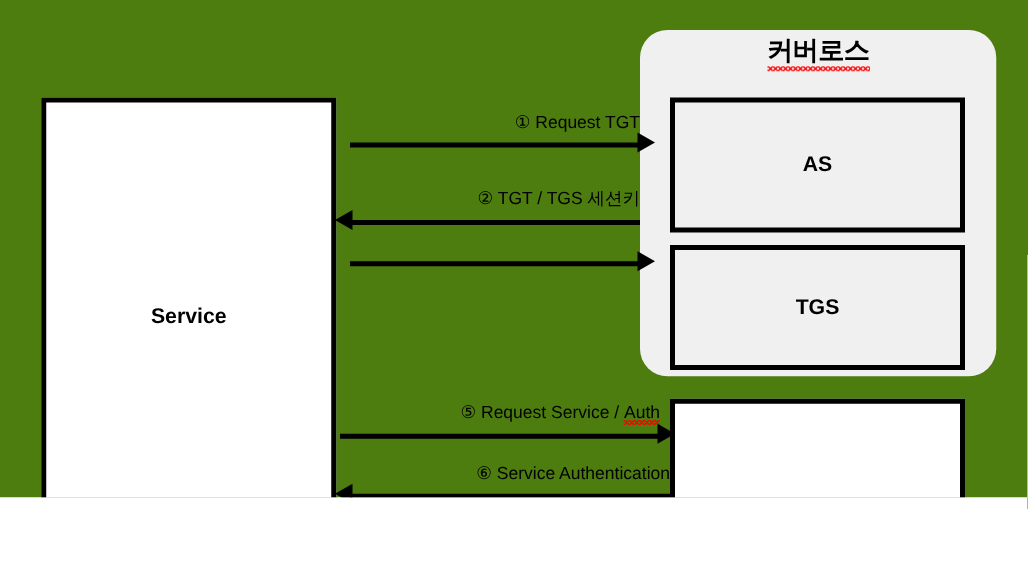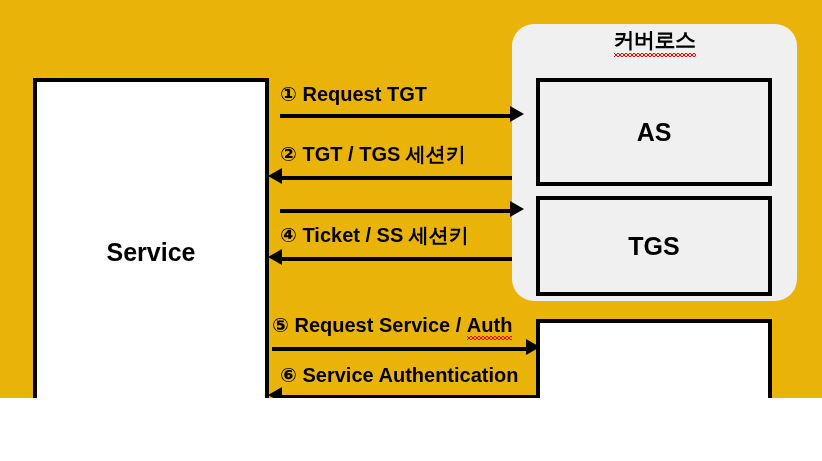--- a/index.html
+++ b/index.html
@@ -4,21 +4,21 @@
 <style>
   html, body {
     margin: 0;
     padding: 0;
     background: #ffffff;
   }
   #canvas {
     position: relative;
     width: 822px;
     height: 398px;
-    background: #eab308;
+    background: #4d7c0f;
     overflow: hidden;
     font-family: "Liberation Sans", "DejaVu Sans", sans-serif;
   }
 
   
   .kerberos-panel {
     position: absolute;
     left: 512px;
     top: 24px;
     width: 285px;
@@ -57,21 +57,21 @@
   }
 
   
   .entity-box {
     position: absolute;
     border: 4px solid #000000;
     box-sizing: border-box;
     display: flex;
     align-items: center;
     justify-content: center;
-    font-size: 25px;
+    font-size: 17px;
     font-weight: bold;
     color: #000000;
   }
   .box-client {
     left: 33px;
     top: 78px;
     width: 236px;
     height: 349px;
     background: #ffffff;
   }
@@ -101,23 +101,23 @@
   
   .flow {
     position: absolute;
     height: 40px;
   }
   .flow-label {
     position: absolute;
     left: 0;
     right: 0;
     bottom: 16px;
-    text-align: left;
-    font-size: 20px;
-    font-weight: bold;
+    text-align: right;
+    font-size: 14px;
+    font-weight: normal;
     color: #000000;
     white-space: nowrap;
   }
   .flow-line {
     position: absolute;
     left: 0;
     right: 0;
     bottom: 4px;
     height: 4px;
     background: #000000;
@@ -181,29 +181,20 @@
       <div class="arrowhead"></div>
     </div>
   </div>
 
   <div class="flow arrow-right" style="left:280px; top:177px; width:232px;">
     <div class="flow-line">
       <div class="arrowhead"></div>
     </div>
   </div>
 
-  <div class="flow arrow-left" style="left:280px; top:225px; width:232px;">
-    <div class="flow-label">
-      <span>④</span>
-      <span>Ticket / SS 세션키</span>
-    </div>
-    <div class="flow-line">
-      <div class="arrowhead"></div>
-    </div>
-  </div>
 
   <div class="flow arrow-right" style="left:272px; top:315px; width:256px;">
     <div class="flow-label">
       <span>⑤</span>
       <span>Request Service / </span><span class="squiggle">Auth</span>
     </div>
     <div class="flow-line">
       <div class="arrowhead"></div>
     </div>
   </div>

